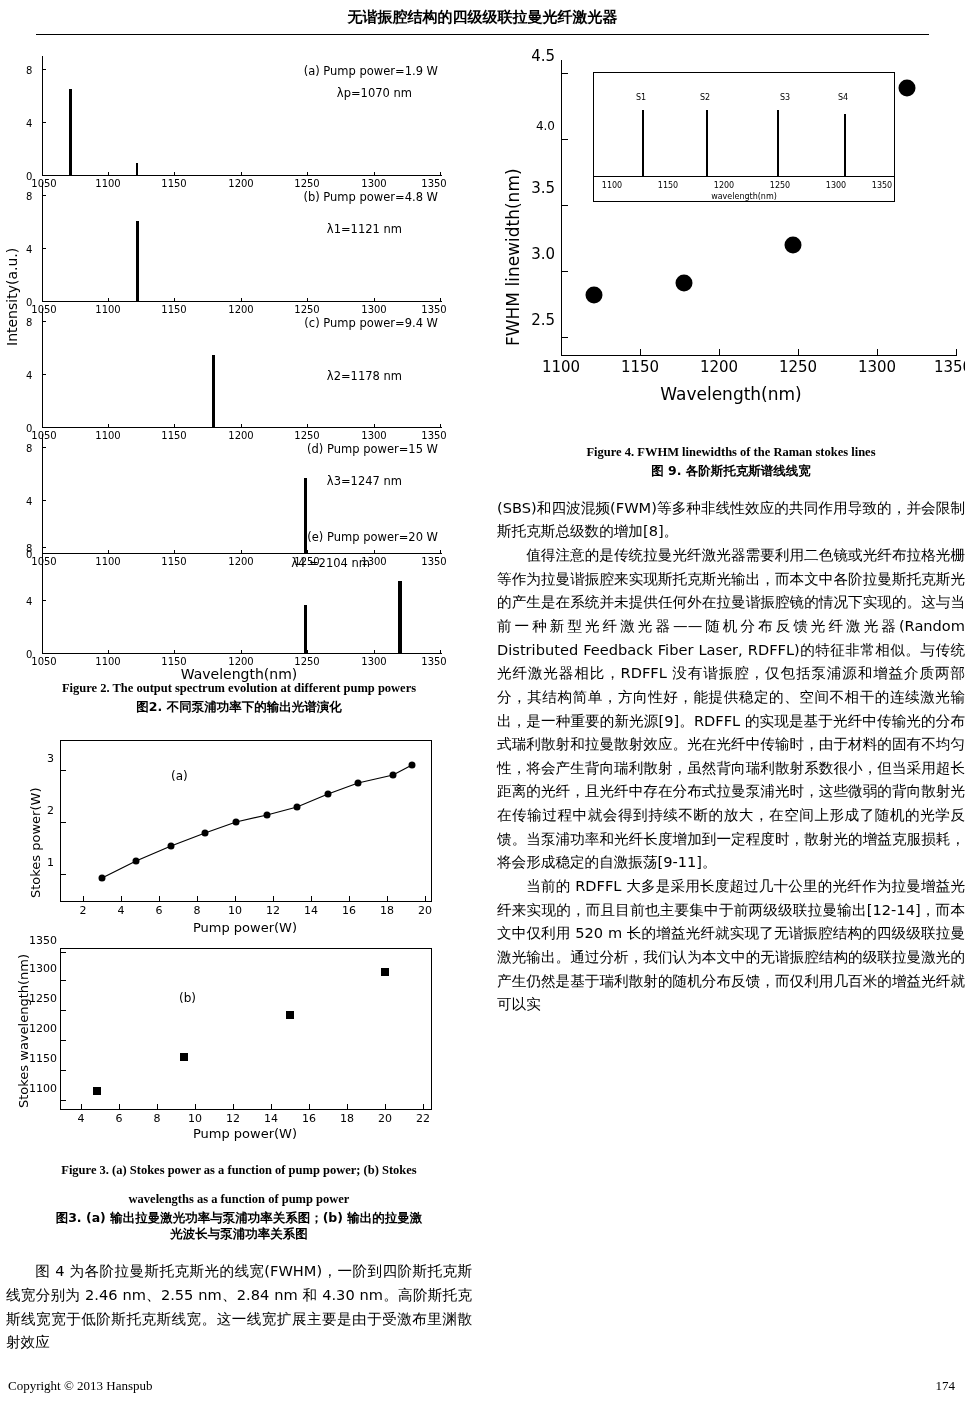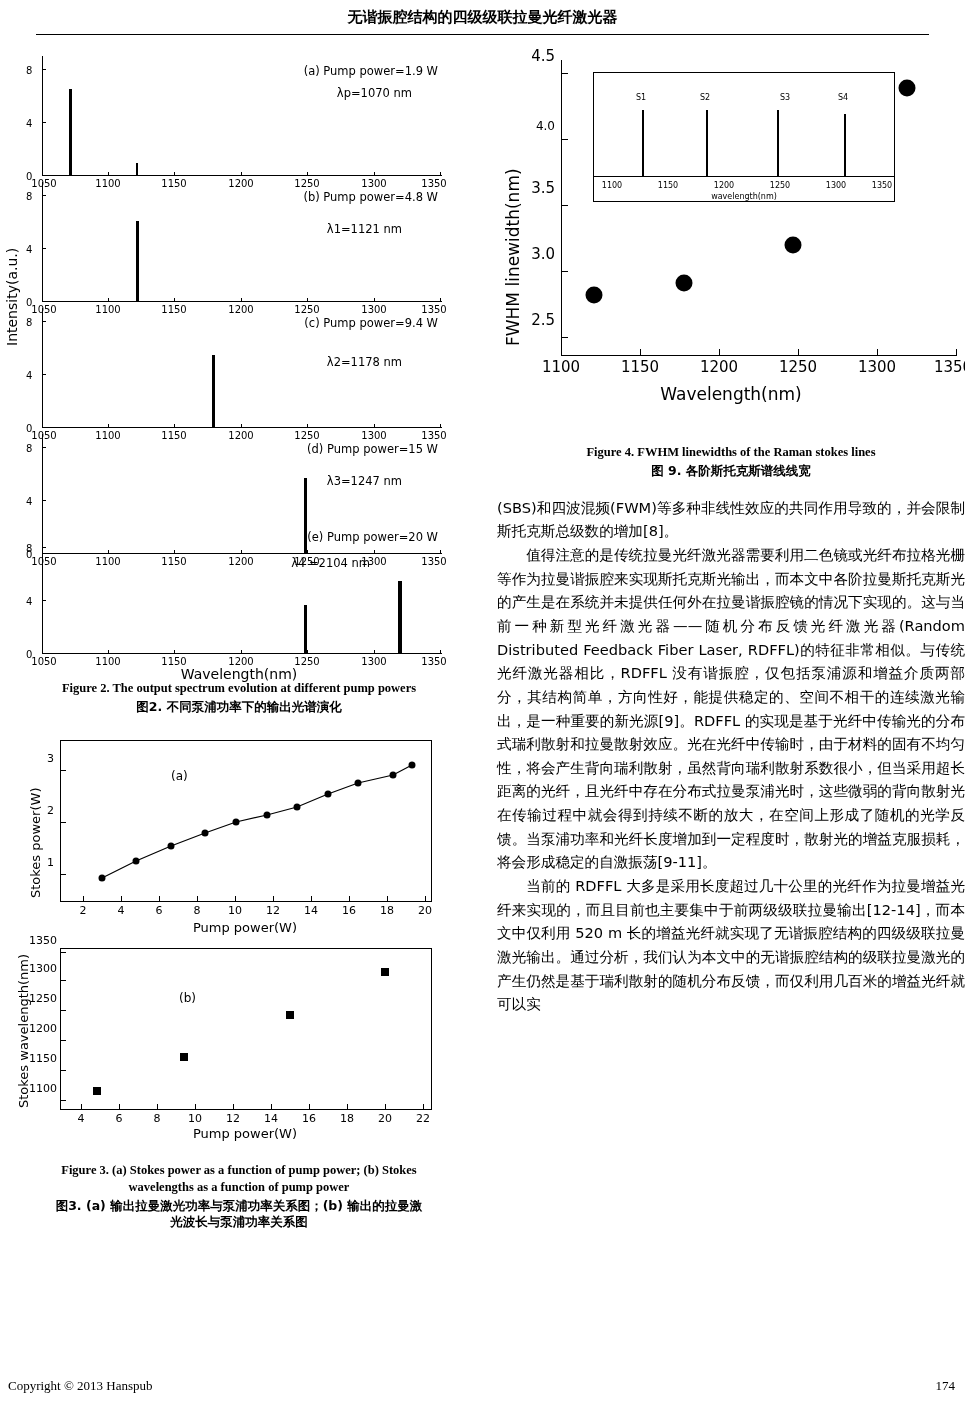--- a/index.html
+++ b/index.html
@@ -190,21 +190,21 @@
         <div class="tick" style="left:199px"></div>
           <div class="xlab" style="left:199px">1200</div>
         <div class="tick" style="left:265px"></div>
           <div class="xlab" style="left:265px">1250</div>
         <div class="tick" style="left:332px"></div>
           <div class="xlab" style="left:332px">1300</div>
         <div class="tick" style="left:398px"></div>
           <div class="xlab" style="left:392px">1350</div>
         <div class="peak w3" style="left:170px;height:72px"></div>
         <div class="ann" style="right:4px;top:8px">(c) Pump power=9.4 W</div>
-        <div class="ann" style="right:40px;top:47px">λ2=1178 nm</div>
+        <div class="ann" style="right:40px;top:61px">λ2=1178 nm</div>
       </div>
 
       <div class="panel" style="top:388px">
         <div class="yaxis"></div>
           <div class="axis-line"></div>
         <div class="ytick" style="bottom:0"></div>
           <div class="ylab" style="bottom:-6px">0</div>
         <div class="ytick" style="bottom:53px"></div>
           <div class="ylab" style="bottom:47px">4</div>
         <div class="ytick" style="bottom:106px"></div>
@@ -353,24 +353,25 @@
         <div class="sq" style="left:123px;top:108px"></div>
         <div class="sq" style="left:229px;top:66px"></div>
         <div class="sq" style="left:324px;top:23px"></div>
         <div class="plab" style="left:118px;top:42px">(b)</div>
       </div>
       <div class="ylabel" style="left:10px;top:378px">Stokes wavelength(nm)</div>
       <div class="xlabel" style="left:54px;top:396px;width:370px">Pump power(W)</div>
     </div>
 
     <div class="cap" style="margin-top:22px">Figure 3. (a) Stokes power as a function of pump power; (b) Stokes</div>
-    <div class="cap" style="margin-top:0">wavelengths as a function of pump power</div>
+    <div class="cap" style="margin-top:12px">wavelengths as a function of pump power</div>
     <div class="cap cap-cn" style="margin-top:2px">图3. (a) 输出拉曼激光功率与泵浦功率关系图；(b) 输出的拉曼激</div>
     <div class="cap cap-cn" style="margin-top:0">光波长与泵浦功率关系图</div>
 
+    <div class="left-text indent" style="margin-top:16px">图 4 为各阶拉曼斯托克斯光的线宽(FWHM)，一阶到四阶斯托克斯线宽分别为 2.46 nm、2.55 nm、2.84 nm 和 4.30 nm。高阶斯托克斯线宽宽于低阶斯托克斯线宽。这一线宽扩展主要是由于受激布里渊散射效应</div>
   </div>
 
   <div class="col-right">
 
     <div class="fig4">
       <div class="ylabel" style="left:6px;top:300px">FWHM linewidth(nm)</div>
 
       <div class="plotbox" style="left:64px;top:14px;width:396px;height:296px;border:none">
 
         <div class="tk" style="left:0;top:0;width:1px;height:296px"></div>

